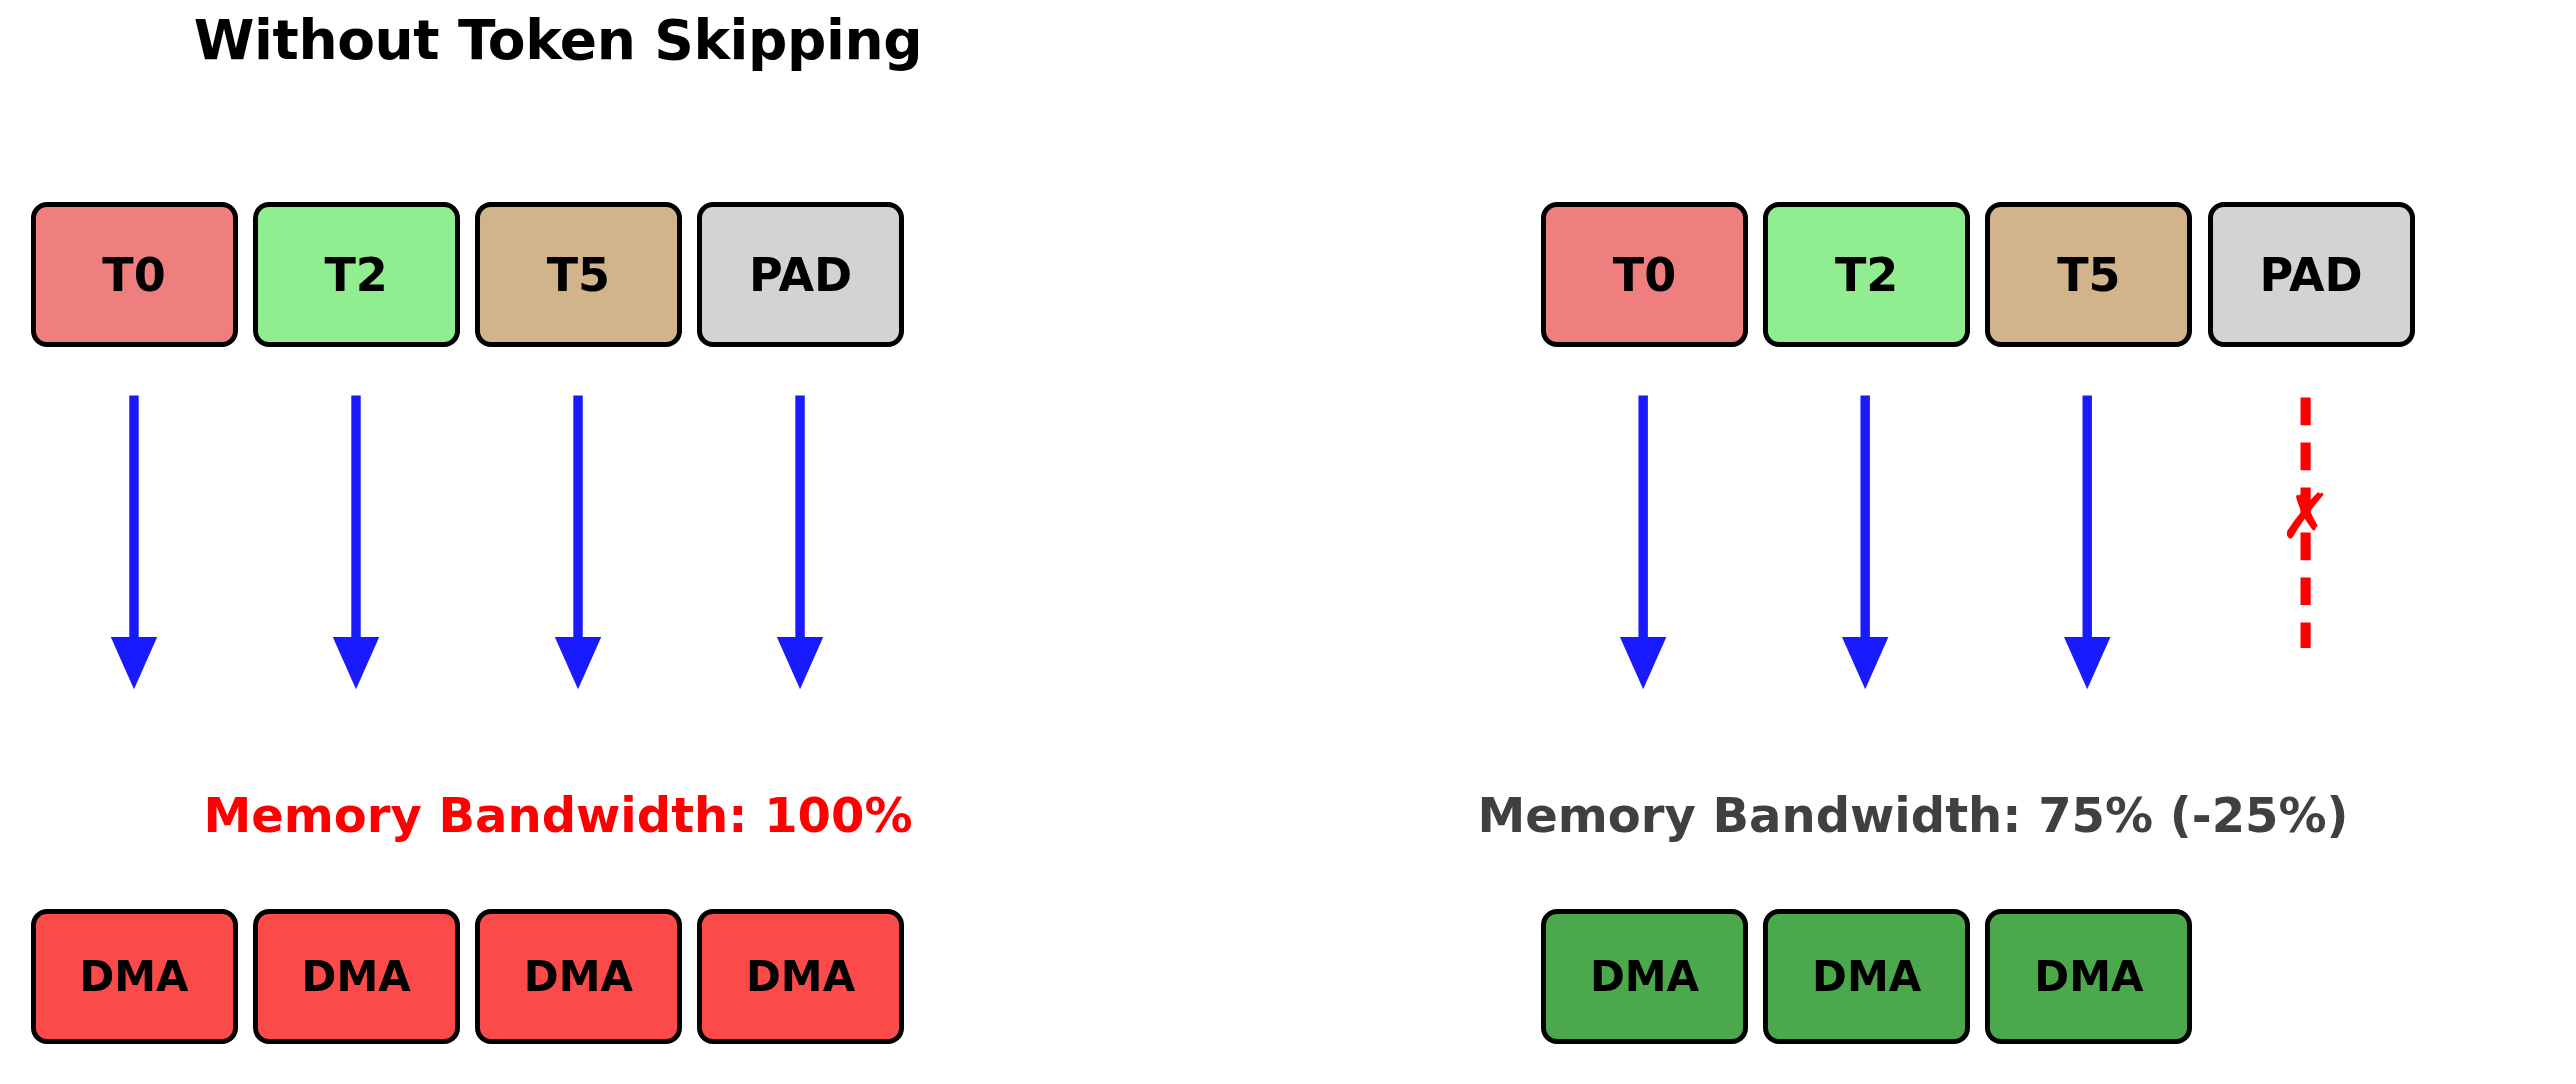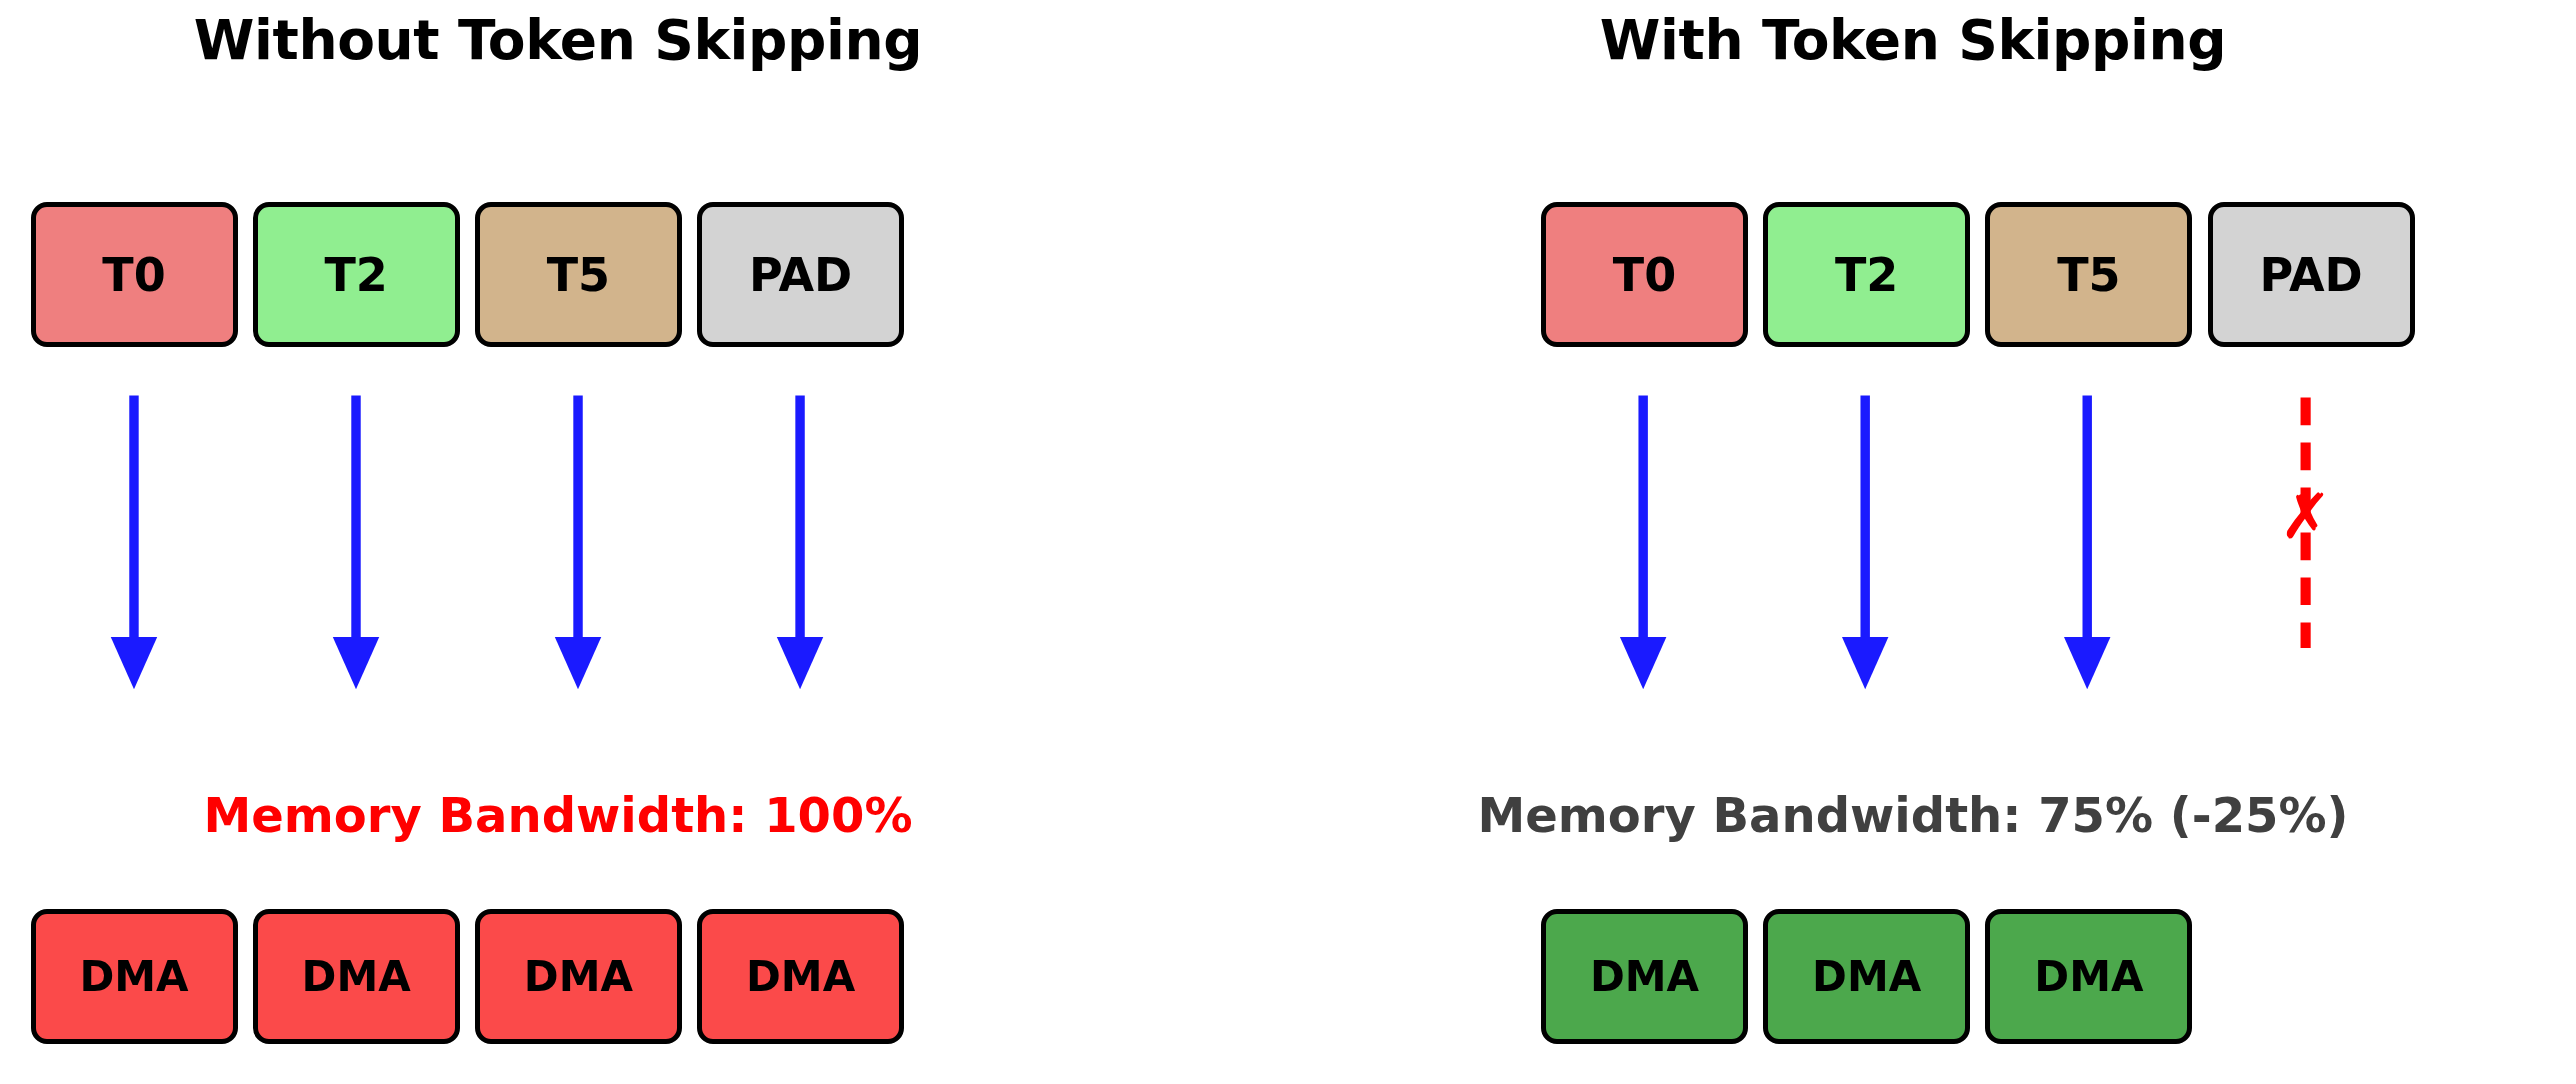--- a/index.html
+++ b/index.html
@@ -149,21 +149,20 @@
         <span>DMA</span>
       </div>
       <div class="cell dma" style="background:#fb4a4a">
         <span>DMA</span>
       </div>
     </div>
   </div>
 
   <div class="panel panel-right">
 
-    <div class="panel-title">With Token Skipping</div>
 
     <div class="box-row row-tokens">
       <div class="cell" style="background:#ef7f7f">
         <span>T0</span>
       </div>
       <div class="cell" style="background:#90ee90">
         <span>T2</span>
       </div>
       <div class="cell" style="background:#d2b48c">
         <span>T5</span>

